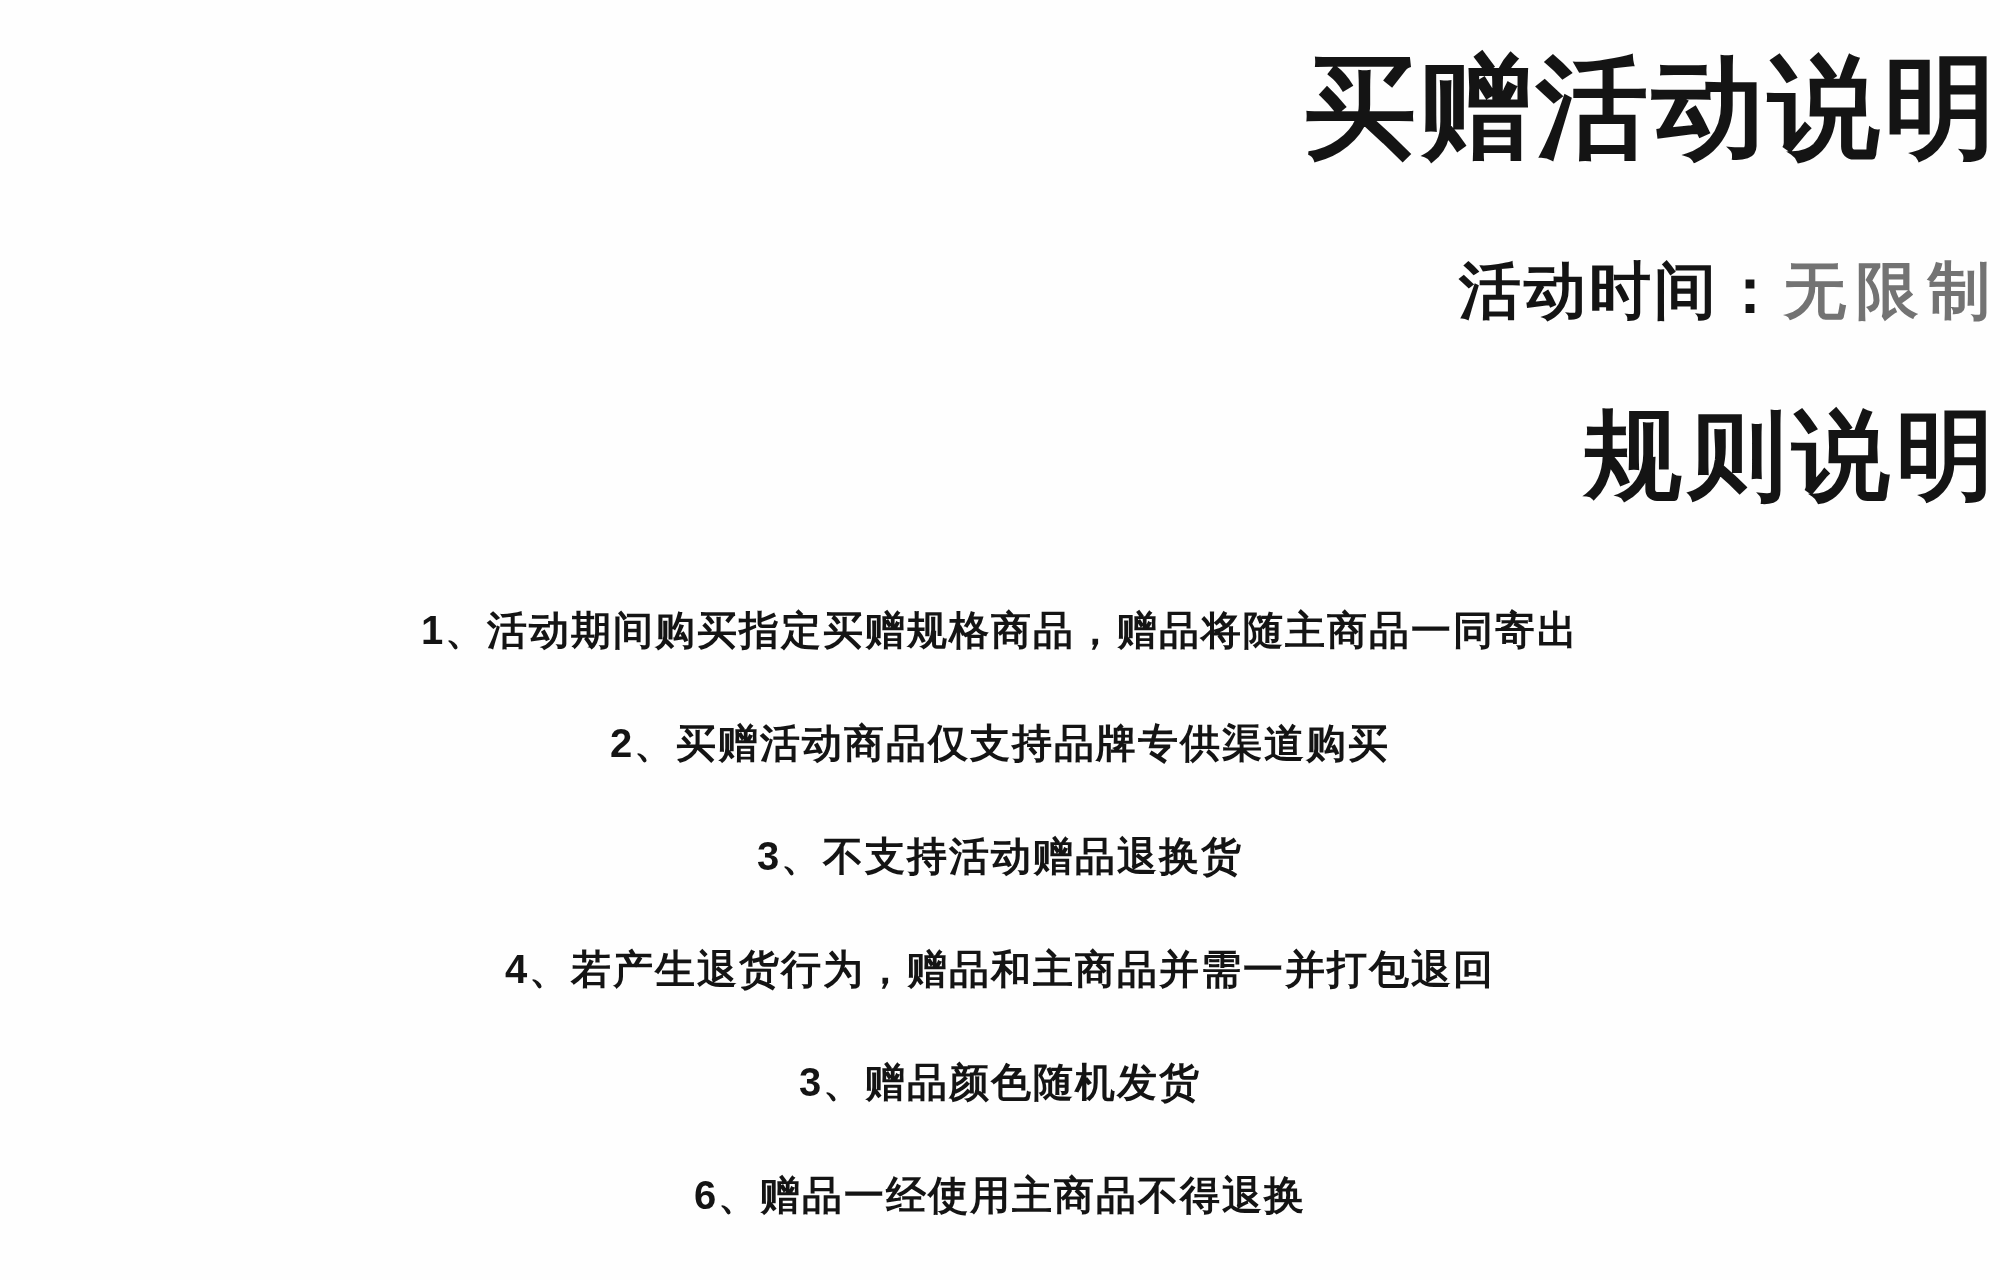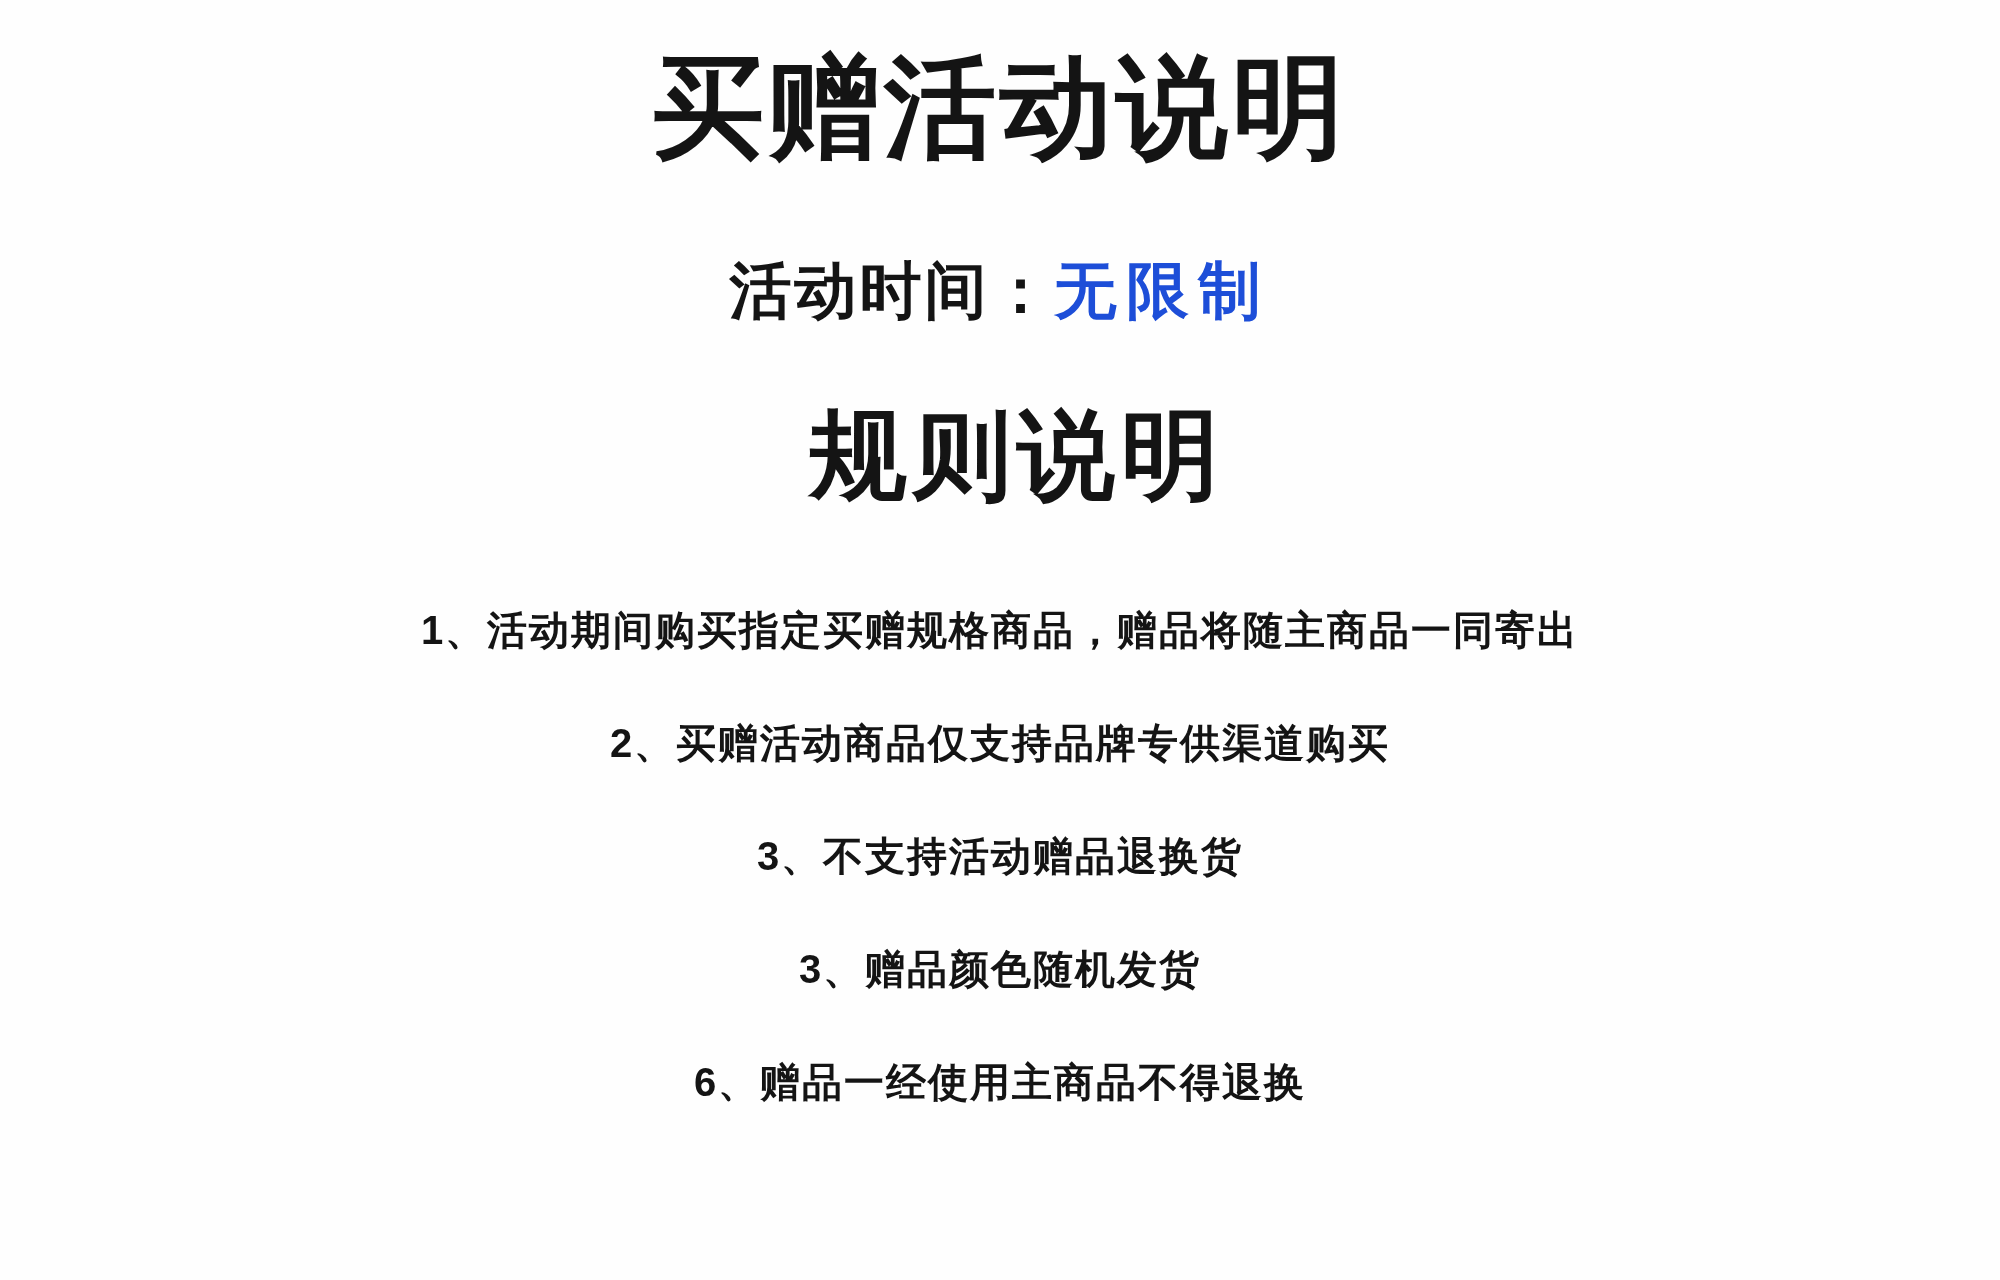--- a/index.html
+++ b/index.html
@@ -9,21 +9,21 @@
   }
   .page {
     position: relative;
     width: 2000px;
     height: 1280px;
     background: #fefefe;
     color: #141414;
     font-family: "Liberation Sans", "DejaVu Sans", sans-serif;
     display: flex;
     flex-direction: column;
-    align-items: center;
+    align-items: flex-end;
     overflow: hidden;
     -webkit-font-smoothing: antialiased;
   }
   .title {
     margin-top: 44px;
     font-size: 112px;
     font-weight: 700;
     letter-spacing: 4px;
     line-height: 1.15;
     text-align: center;
@@ -63,26 +63,27 @@
   }
 </style>
 </head>
 <body>
 
 <div class="page">
 
   <div class="title">买赠活动说明</div>
 
   <div class="activity-time">
-    <span class="time-label">活动时间：</span><span class="time-value" style="color: #1d4ed8; font-family: Liberation Serif, serif;">无限制</span>
+    <span class="time-label">活动时间：</span><span class="time-value" style="color: #737373; font-family: Liberation Serif, serif;">无限制</span>
   </div>
 
   <div class="rules-heading">规则说明</div>
 
   <div class="rules">
     <div class="rule">1、活动期间购买指定买赠规格商品，赠品将随主商品一同寄出</div>
     <div class="rule">2、买赠活动商品仅支持品牌专供渠道购买</div>
     <div class="rule">3、不支持活动赠品退换货</div>
+    <div class="rule">4、若产生退货行为，赠品和主商品并需一并打包退回</div>
     <div class="rule">3、赠品颜色随机发货</div>
     <div class="rule">6、赠品一经使用主商品不得退换</div>
   </div>
 
 </div>
 
 </body></html>

